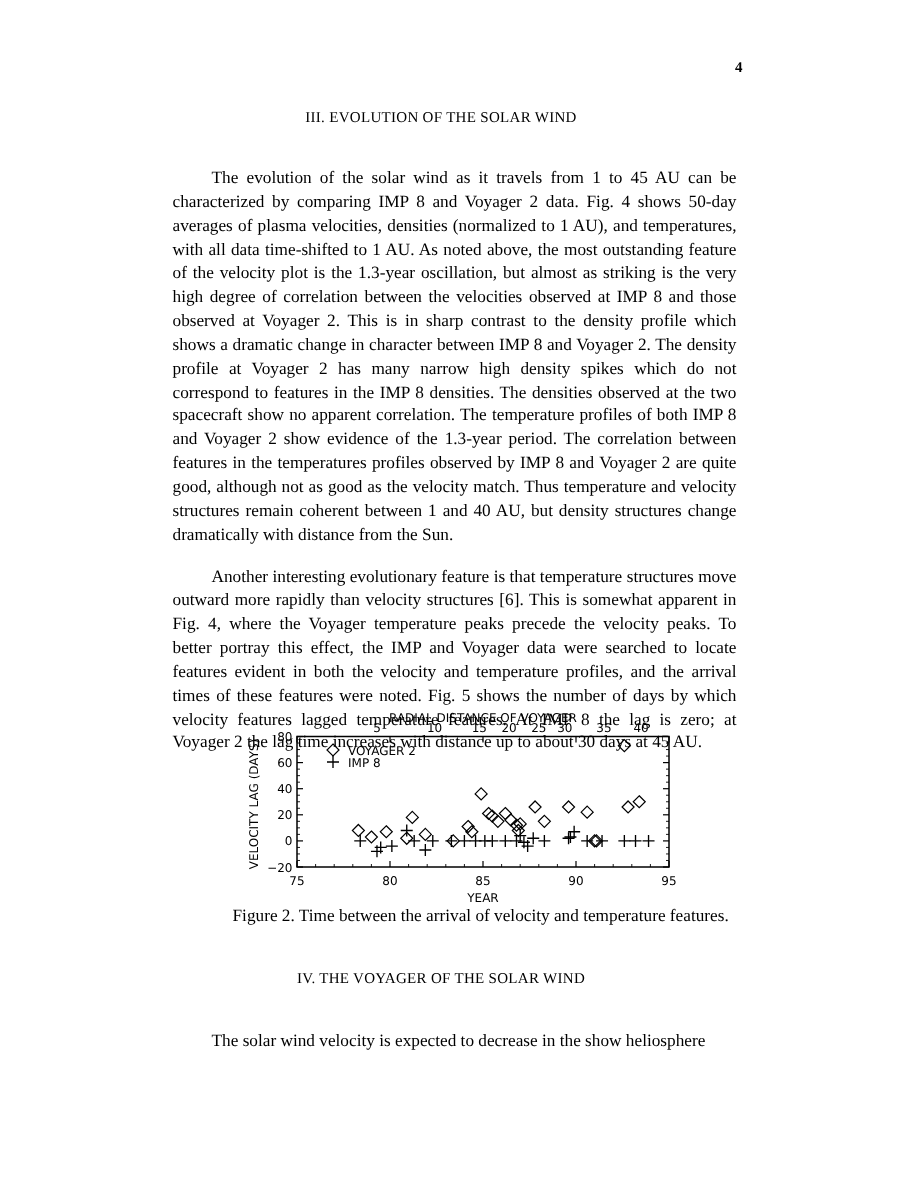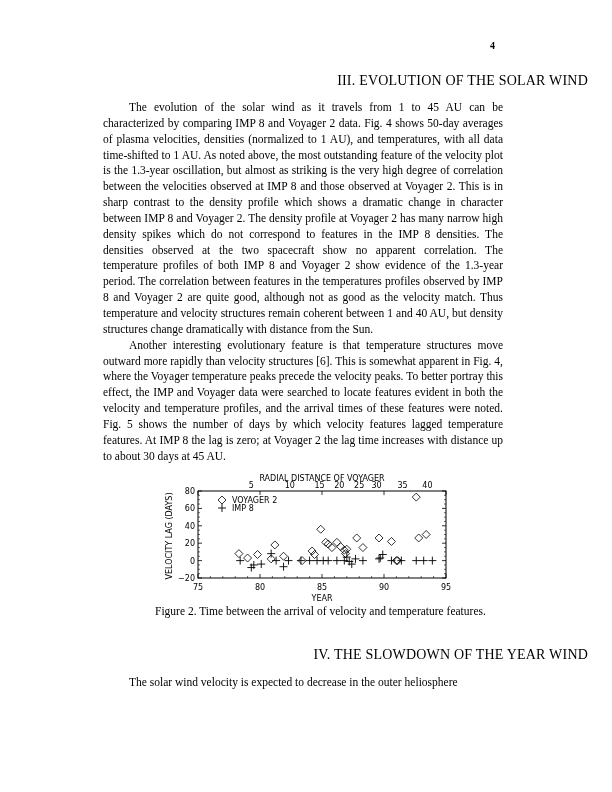--- a/index.html
+++ b/index.html
@@ -1,23 +1,23 @@
 <!DOCTYPE html>
 <html><head>
 <meta charset="utf-8">
 <style>
   html, body { margin:0; padding:0; background:#ffffff; }
   body { width:612px; height:792px; position:relative; overflow:hidden;
          font-family:"Liberation Serif", "DejaVu Serif", serif; color:#000; }
   .page-num { position:absolute; left:490px; top:40px; font-size:10px; font-weight:bold; }
-  .section-heading { position:absolute; left:0; width:588px; text-align:right; font-size:14px; letter-spacing:0.2px; }
+  .section-heading { position:absolute; left:0; width:588px; text-align:center; font-size:10px; letter-spacing:0.2px; }
   #h3 { top:73px; }
   #h4 { top:647px; }
   .body-text { position:absolute; left:103px; width:400px; font-size:11.5px; line-height:15.85px; text-align:justify; }
-  .body-text p { margin:0; text-indent:26px; }
+  .body-text p { margin:12px; text-indent:26px; }
   #sec3-text { top:100px; }
   .caption { position:absolute; left:103px; width:400px; top:604px; font-size:11.5px; line-height:15.8px; text-align:justify; }
   .caption span.indent { display:inline-block; width:52px; }
   #sec4-text { top:675px; }
   #sec4-text p { text-indent:26px; }
   svg#fig5 { position:absolute; left:0; top:0; width:612px; height:792px; pointer-events:none; }
   svg#fig5 text { font-family:"DejaVu Sans", sans-serif; font-size:8px; fill:#000; }
 </style>
 </head>
 <body>
@@ -191,17 +191,17 @@
       <path d="M 412.2399999999999 560.6 L 420.2399999999999 560.6 M 416.2399999999999 556.6 L 416.2399999999999 564.6" fill="none" stroke="#000" stroke-width="0.9"></path>
       <path d="M 419.68000000000006 560.6 L 427.68000000000006 560.6 M 423.68000000000006 556.6 L 423.68000000000006 564.6" fill="none" stroke="#000" stroke-width="0.9"></path>
       <path d="M 428.36000000000007 560.6 L 436.36000000000007 560.6 M 432.36000000000007 556.6 L 432.36000000000007 564.6" fill="none" stroke="#000" stroke-width="0.9"></path>
     </g>
 </svg>
 
 <div class="caption">
   <span class="indent"></span><span>Figure 2. Time between the arrival of velocity and temperature features.</span>
 </div>
 
-<div class="section-heading" id="h4">IV. THE SLOWDOWN OF THE YEAR WIND</div>
+<div class="section-heading" id="h4">IV. THE VOYAGER OF THE SOLAR WIND</div>
 
 <div class="body-text" id="sec4-text">
-  <p>The solar wind velocity is expected to decrease in the outer heliosphere</p>
+  <p>The solar wind velocity is expected to decrease in the show heliosphere</p>
 </div>
 
 </body></html>

